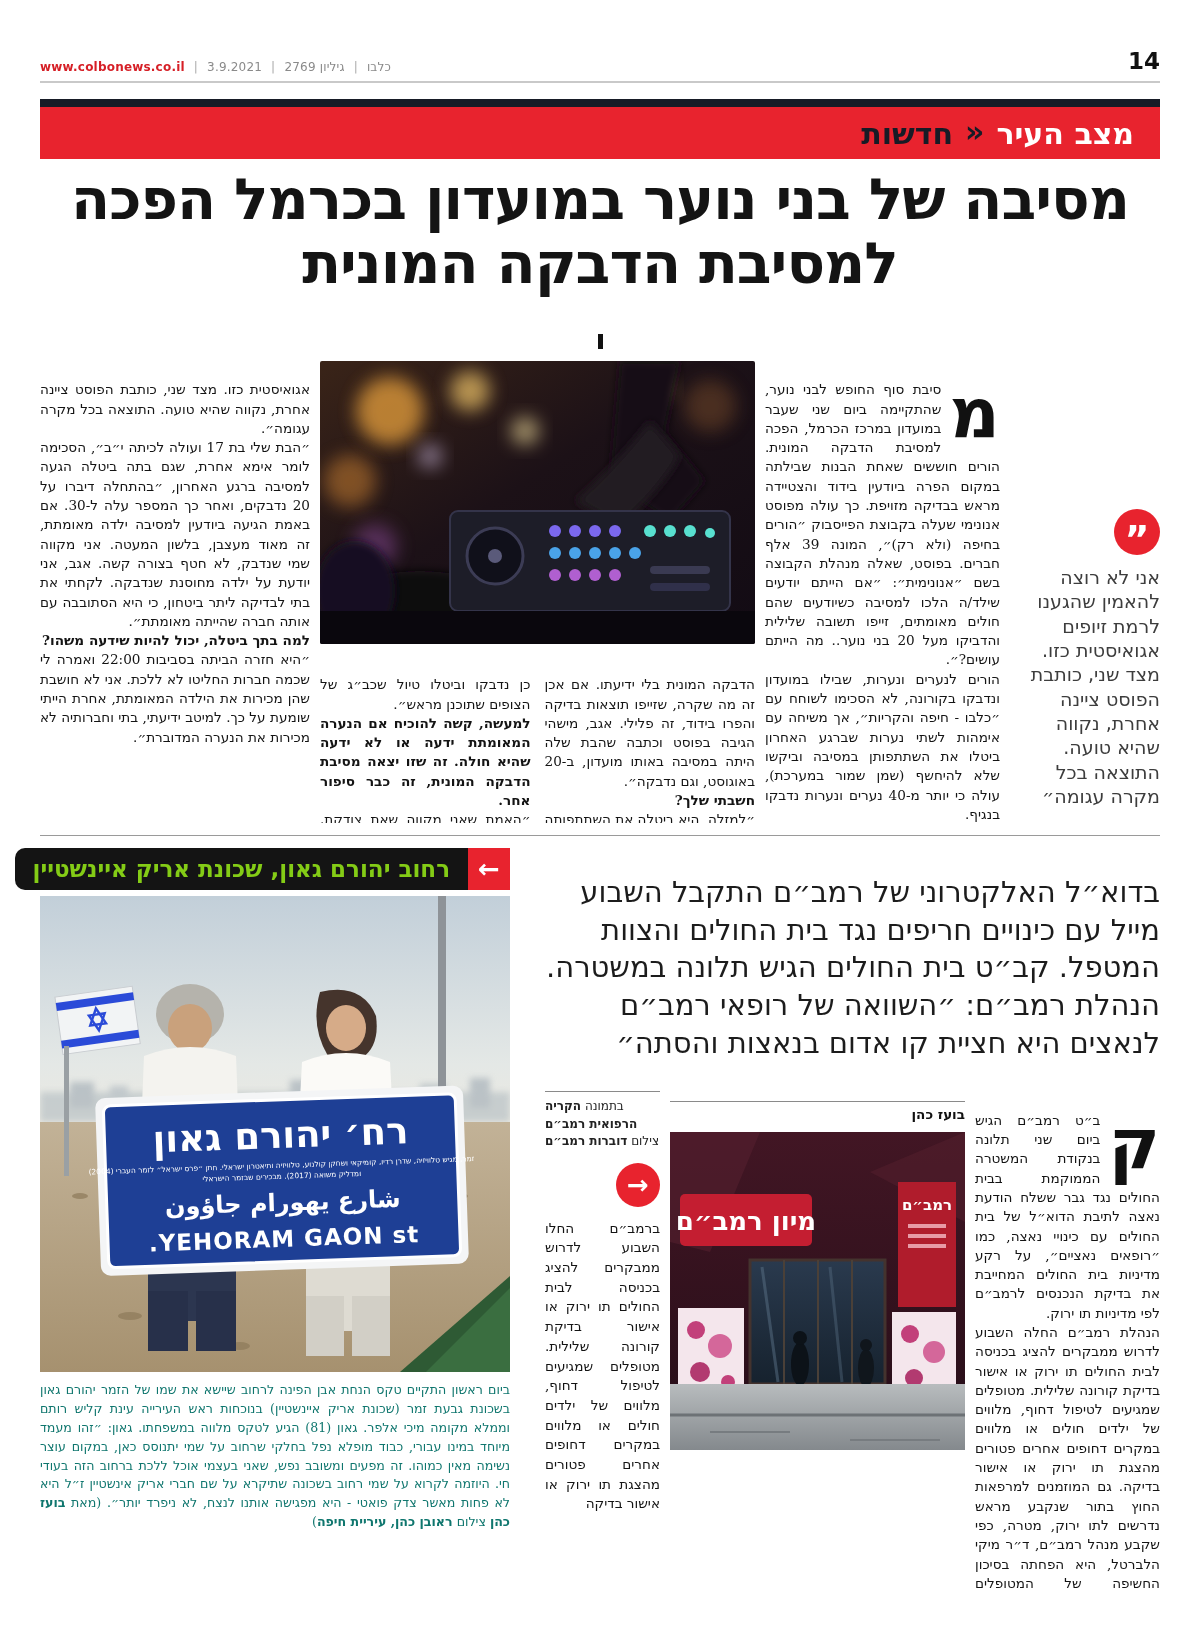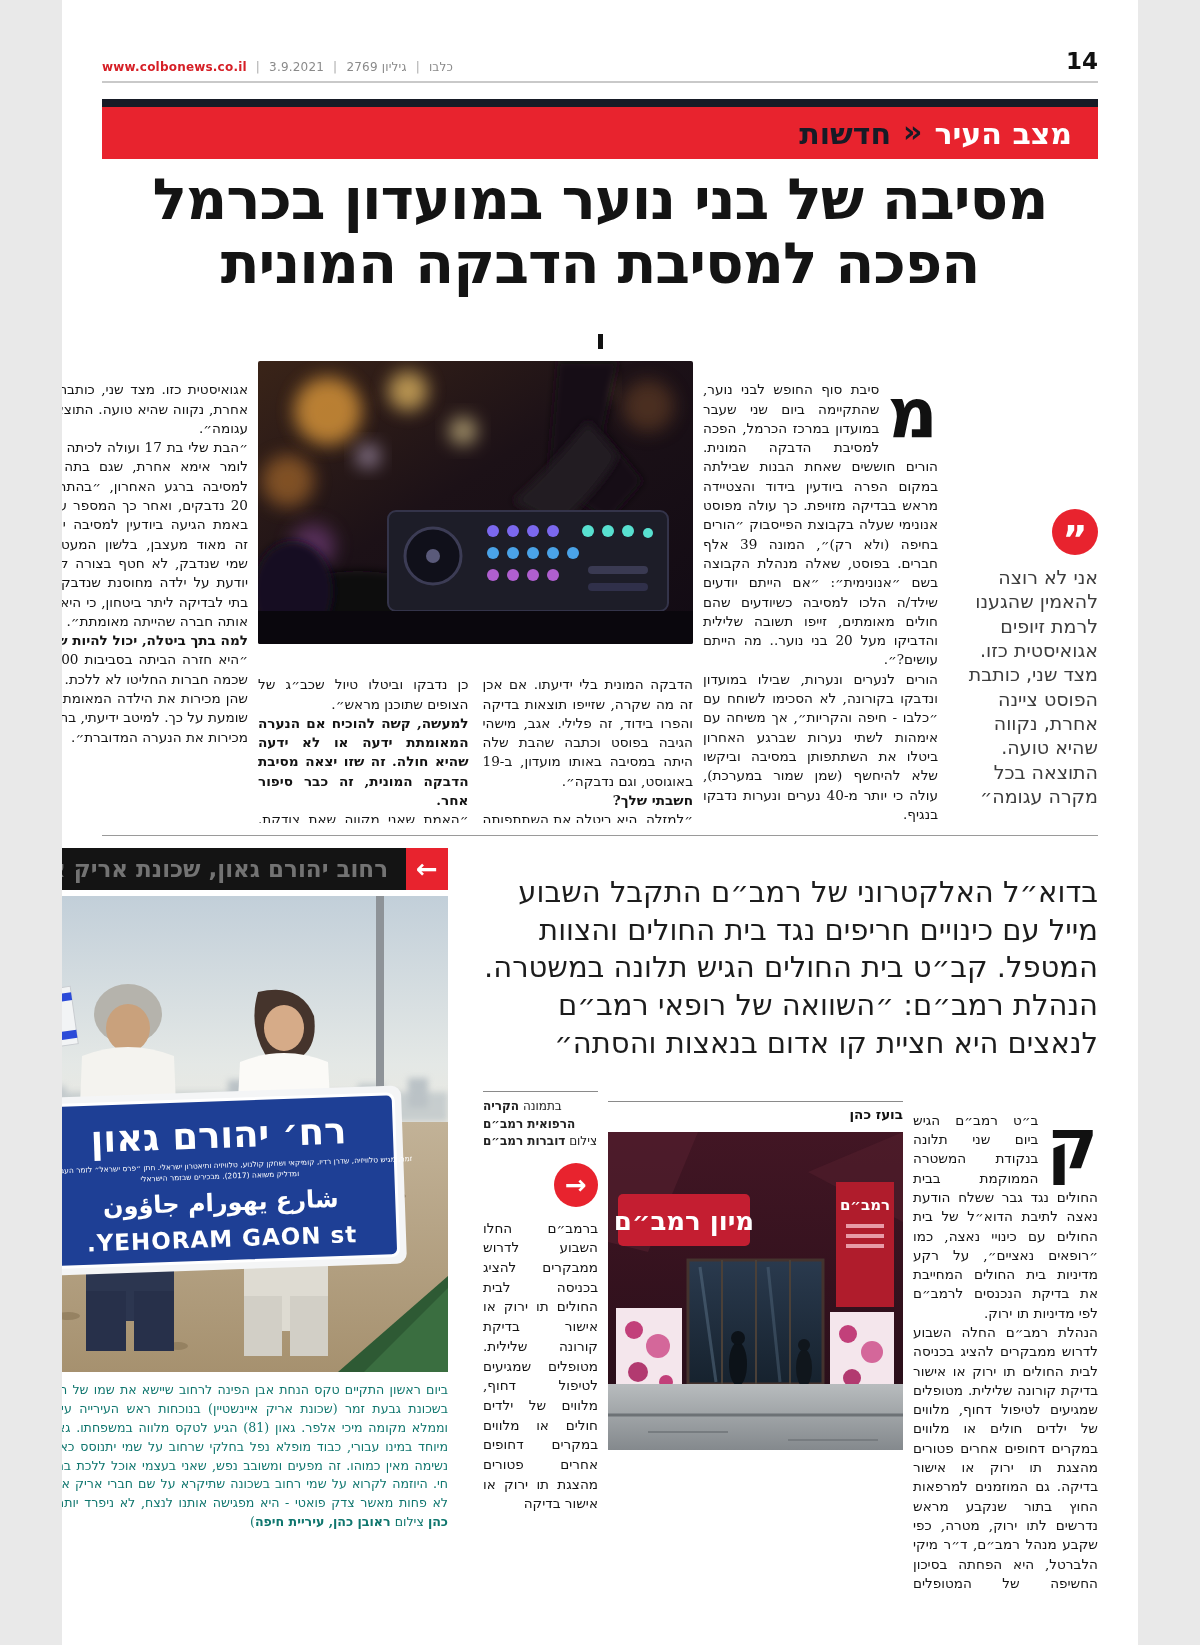--- a/index.html
+++ b/index.html
@@ -1,16 +1,16 @@
 <!DOCTYPE html>
 <html lang="he" dir="rtl"><head>
 <meta charset="utf-8">
 <style>
   html,body{margin:0;padding:0;background:#e9e9e9;}
-  .page{width:1076px;height:1645px;background:#ffffff;margin:0 auto;position:relative;
+  .page{width:1200px;height:1645px;background:#ffffff;margin:0 auto;position:relative;
         font-family:"DejaVu Sans",sans-serif;color:#1a1a1a;overflow:hidden;box-sizing:border-box;
         padding:48px 40px 0 40px;direction:rtl;}
   
   .hdr{display:flex;justify-content:space-between;align-items:flex-end;direction:ltr;}
   .hdr-left{font-size:12px;color:#8a8a8a;letter-spacing:.2px;}
   .hdr-left .site{color:#d61f26;font-weight:bold;}
   .hdr-left .sep{margin:0 5px;color:#aaa;}
   .pagenum{font-size:23px;font-weight:800;color:#111;margin-left:23px;}
   .hdr-rule{border:0;border-top:2px solid #c9c9c9;margin:7px 0 0 0;}
   
@@ -60,21 +60,21 @@
   .a2-left{display:flex;flex-direction:column;overflow:hidden;}
   .arrow-circle{width:44px;height:44px;border-radius:50%;background:#e8232e;color:#fff;display:flex;
                 align-items:center;justify-content:center;font-size:26px;font-weight:bold;margin:12px 0;flex:none;}
   .narrowtext{font-family:"DejaVu Serif","DejaVu Sans",serif;font-size:13.6px;line-height:1.45;
               text-align:justify;color:#141414;overflow:hidden;}
   
   .feature{display:flex;flex-direction:column;}
   .cap-bar{display:flex;height:42px;}
   .cap-bar .redbox{width:42px;height:42px;background:#e8232e;color:#fff;display:flex;align-items:center;
                    justify-content:center;font-size:26px;font-weight:bold;flex:none;}
-  .cap-bar .bartext{flex:1;background:#141414;color:#737373;font-weight:800;font-size:23px;display:flex;
+  .cap-bar .bartext{flex:1;background:#141414;color:#84cc16;font-weight:800;font-size:23px;display:flex;
                     align-items:center;padding:0 18px;border-radius:0 0 0 10px;
                     border-top-left-radius:10px;white-space:nowrap;}
   .street-photo{width:100%;height:476px;margin-top:6px;overflow:hidden;position:relative;}
   .feat-caption{font-family:"DejaVu Serif","DejaVu Sans",serif;font-size:12.6px;line-height:1.5;
                 text-align:justify;color:#0f766e;margin-top:9px;}
   svg text{font-family:"DejaVu Sans",sans-serif;}
 </style>
 </head>
 <body>
 
@@ -179,21 +179,21 @@
               <circle cx="370" cy="170" r="6"></circle>
               <circle cx="390" cy="172" r="5"></circle>
           </g>
           <rect x="330" y="205" width="60" height="8" rx="4" fill="#3a3a52"></rect>
           <rect x="330" y="222" width="60" height="8" rx="4" fill="#30304a"></rect>
           <rect x="0" y="250" width="435" height="33" fill="#0a070d"></rect>
         </svg>
       </div>
       <div class="under-cols">
         <div class="bodytext">
-          <span>הדבקה המונית בלי ידיעתו. אם אכן זה מה שקרה, שזייפו תוצאות בדיקה והפרו בידוד, זה פלילי. אגב, מישהי הגיבה בפוסט וכתבה שהבת שלה היתה במסיבה באותו מועדון, ב-19 באוגוסט, וגם נדבקה״.</span>
+          <span>הדבקה המונית בלי ידיעתו. אם אכן זה מה שקרה, שזייפו תוצאות בדיקה והפרו בידוד, זה פלילי. אגב, מישהי הגיבה בפוסט וכתבה שהבת שלה היתה במסיבה באותו מועדון, ב-20 באוגוסט, וגם נדבקה״.</span>
           <span class="bold-inline">חשבתי שלך?</span>
           <span>״למזלה, היא ביטלה את השתתפותה במסיבה ברגע האחרון, אבל שבע חברות שלה</span>
         </div>
         <div class="bodytext">
           <span>כן נדבקו וביטלו טיול שכב״ג של הצופים שתוכנן מראש״.</span>
           <span class="bold-inline">למעשה, קשה להוכיח אם הנערה המאומתת ידעה או לא ידעה שהיא חולה. זה שזו יצאה מסיבת הדבקה המונית, זה כבר סיפור אחר.</span>
           <span>״האמת שאני מקווה שאת צודקת. אני לא רוצה להאמין שהגענו לרמת זיופים</span>
           
         </div>
       </div>

